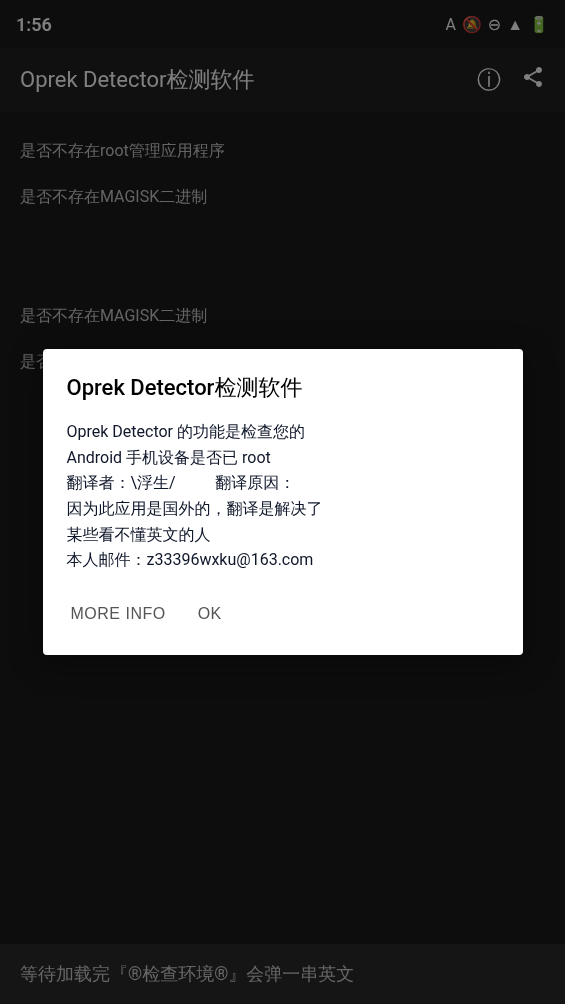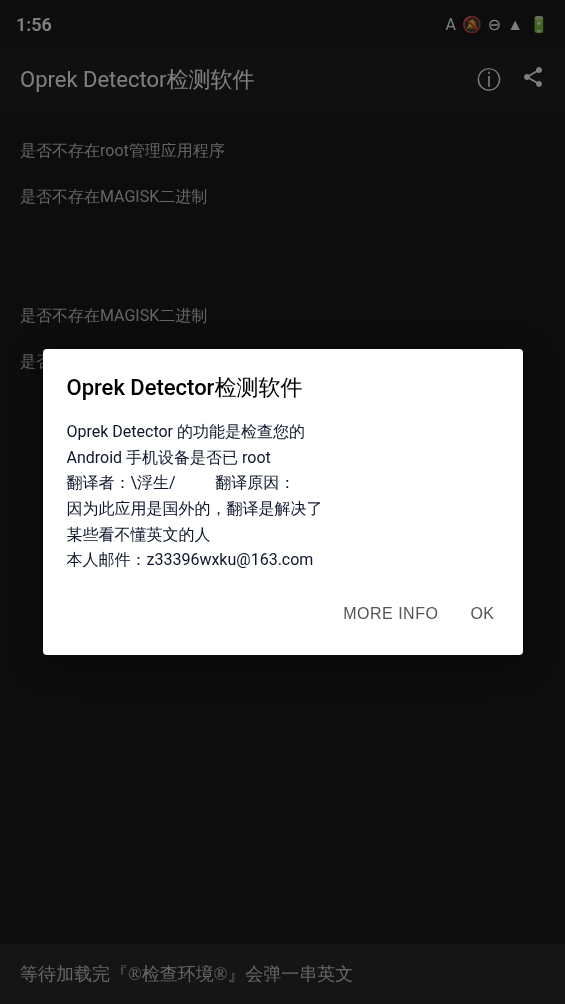--- a/index.html
+++ b/index.html
@@ -107,21 +107,21 @@
       margin-bottom: 16px;
     }
     .dialog-body {
       color: #0f172a;
       font-size: 16px;
       line-height: 1.6;
       margin-bottom: 24px;
     }
     .dialog-actions {
       display: flex;
-      justify-content: flex-end;
+      justify-content: flex-start;
       gap: 24px;
     }
     .dialog-btn {
       color: #555555;
       font-size: 16px;
       font-weight: 500;
       background: none;
       border: none;
       cursor: pointer;
       padding: 8px 4px;
@@ -130,21 +130,20 @@
     }
 
     
     .bottom-bar {
       position: absolute;
       bottom: 0;
       left: 0;
       width: 100%;
       background: #2a2a2a;
       padding: 18px 20px;
-      font-family: Liberation Serif, serif;
     }
     .bottom-text {
       color: #cccccc;
       font-size: 18px;
       text-align: center;
     }
   </style>
 </head>
 <body>
 

